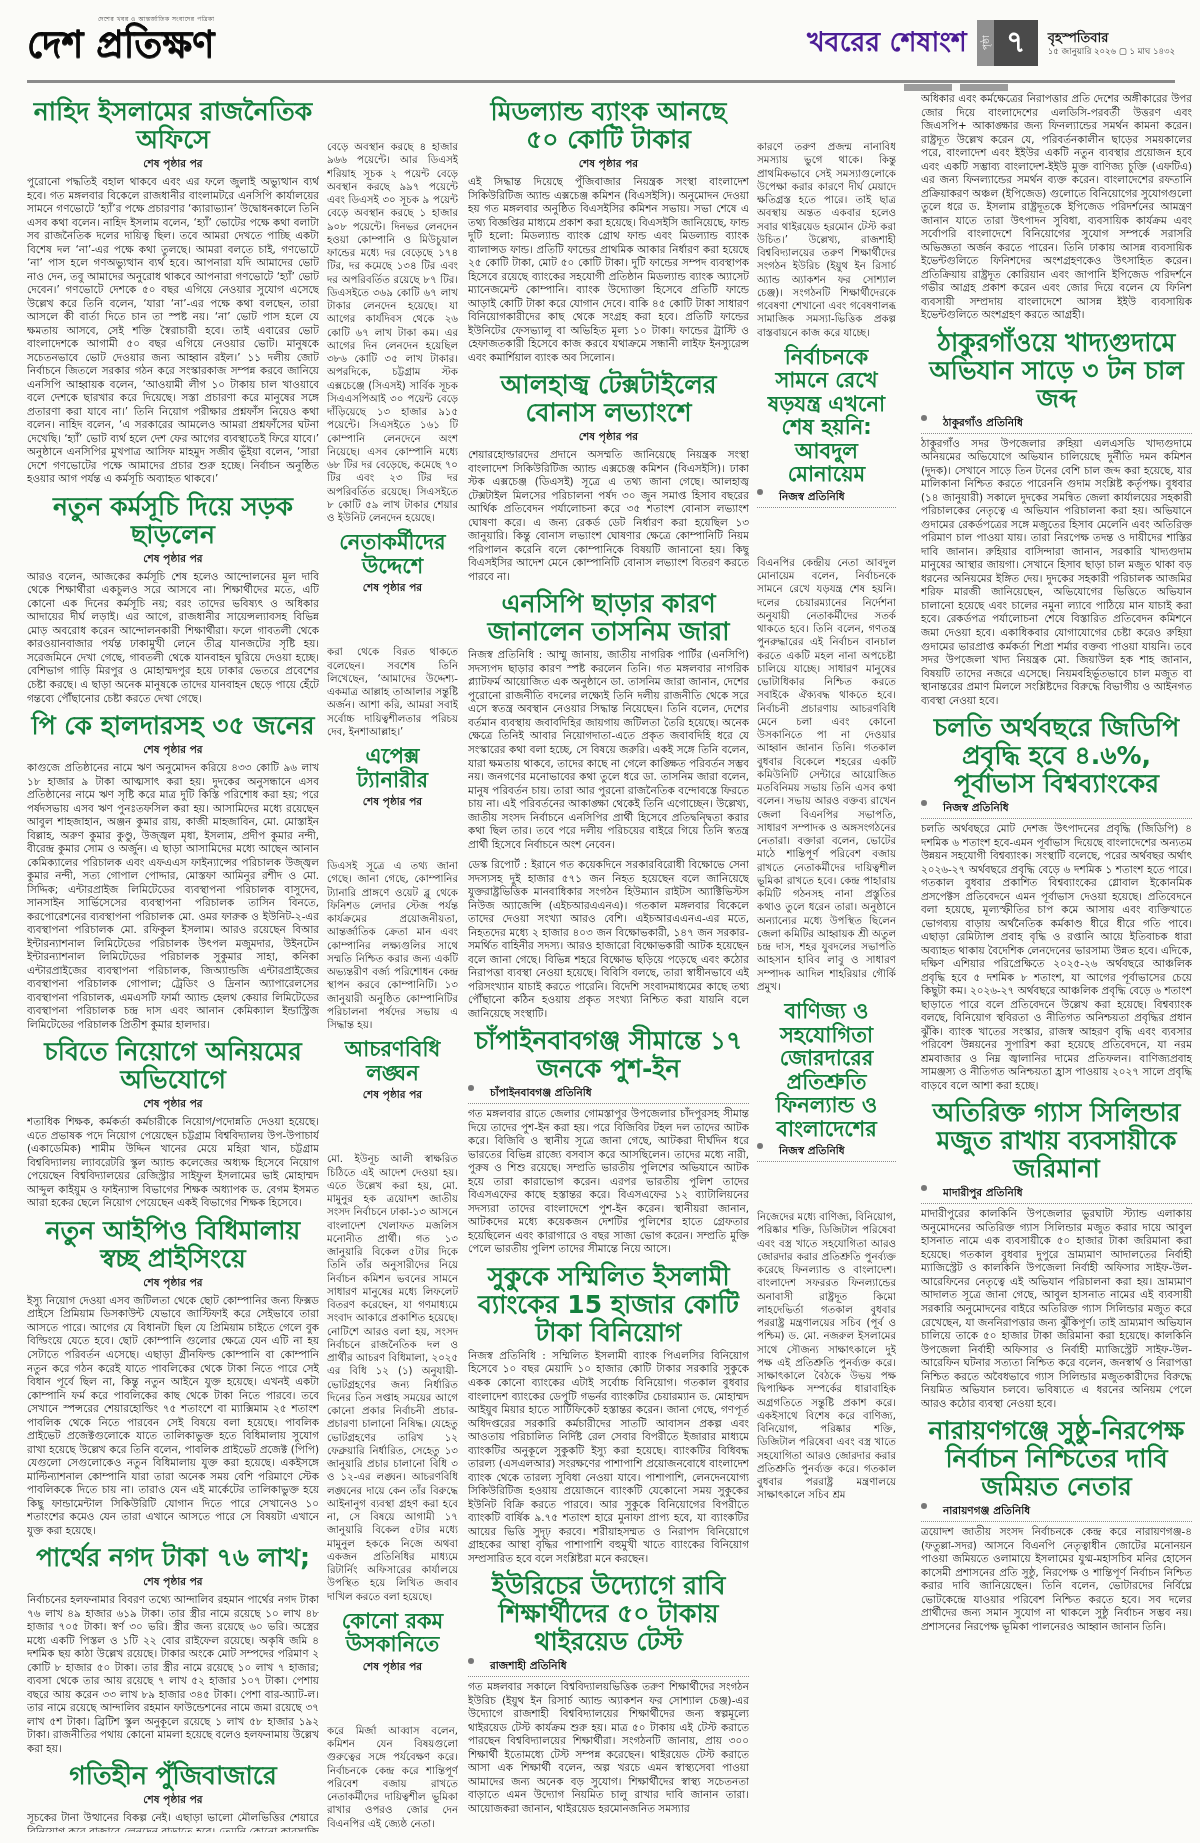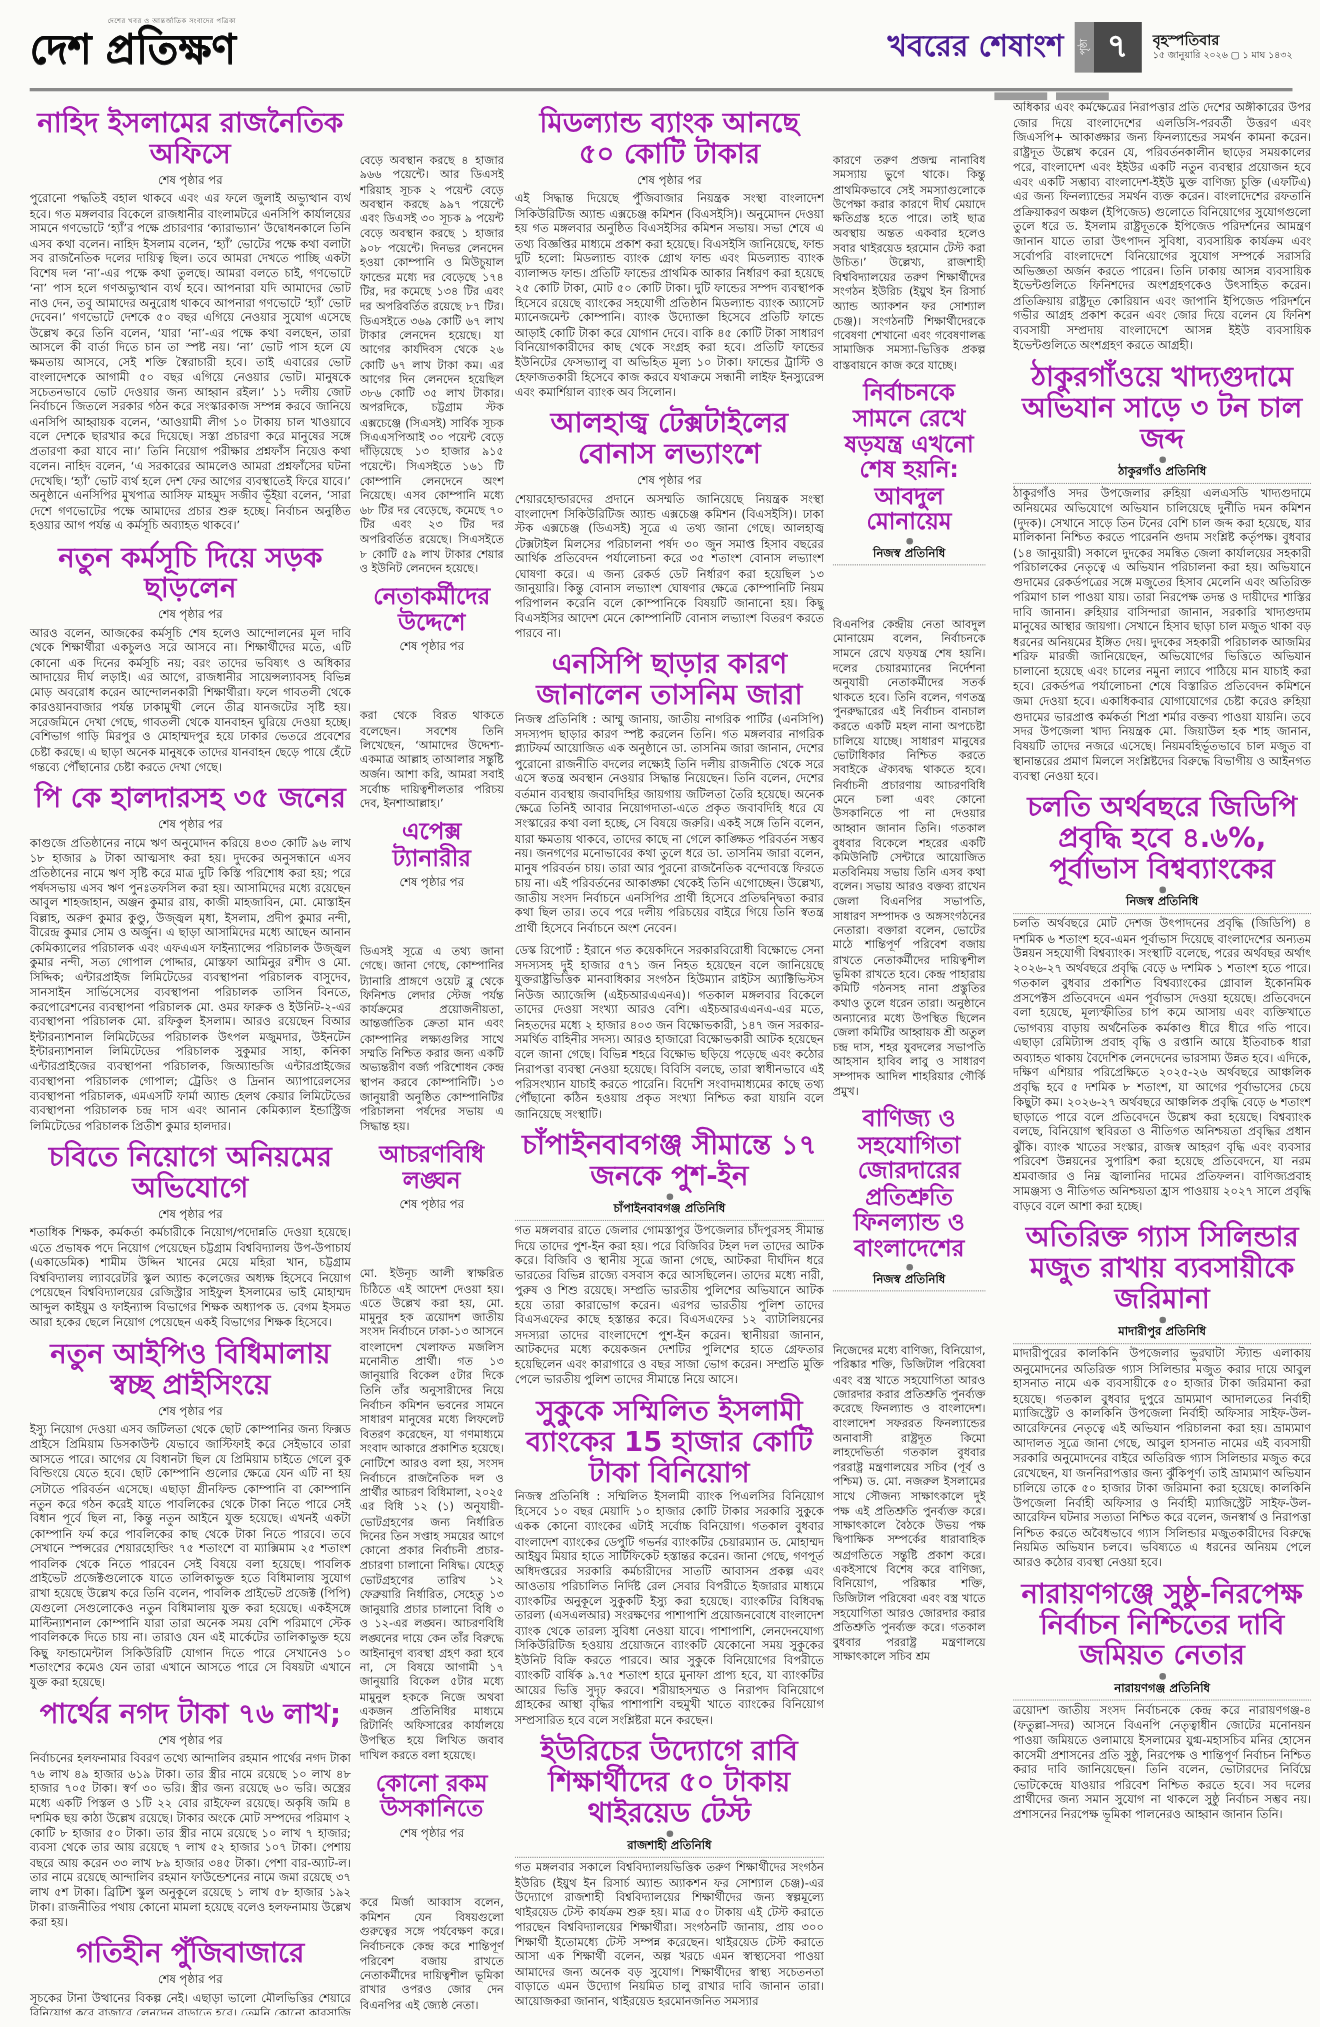--- a/index.html
+++ b/index.html
@@ -31,25 +31,25 @@
   #mast-rule{position:absolute;left:27px;top:80px;width:1148px;height:3px;background:#8a8a8a;}
   .top-tab{position:absolute;top:84px;height:7px;background:#9c9c9c;}
   
   .zone{position:absolute;top:92px;height:1740px;overflow:hidden;}
   #z1{left:27px;width:292px;}
   #z2{left:327px;width:131px;}
   #z3{left:468px;width:281px;}
   #z4{left:757px;width:139px;}
   #z5{left:904px;width:271px;margin-left:17px;}
   .story{margin-bottom:7px;}
-  .headline{font-weight:bold;text-align:center;color:#a21caf;margin:6px 2px 2px;line-height:1.12;}
+  .headline{font-weight:bold;text-align:center;color:#15803d;margin:6px 2px 2px;line-height:1.12;}
   .h-lg{font-size:25px;}
   .h-md{font-size:21px;}
-  .sub{font-size:10.5px;font-weight:normal;text-align:center;margin-bottom:2px;color:#222;}
-  .byline{font-size:10.5px;font-weight:bold;color:#111;margin:2px 0 1px;display:flex;align-items:center;gap:0;flex-direction:column;}
+  .sub{font-size:10.5px;font-weight:bold;text-align:center;margin-bottom:2px;color:#222;}
+  .byline{font-size:10.5px;font-weight:bold;color:#111;margin:2px 0 1px;display:flex;gap:16px;}
   .byline .dot{width:6px;height:6px;border-radius:50%;background:#777;display:inline-block;flex:0 0 auto;}
   .byrule{border-bottom:1px dotted #888;margin:1px 0 3px;}
   .body-text{
     font-size:10.4px;line-height:1.3;text-align:justify;margin:0;
     color:#212121;word-break:break-word;
   }
   .narrow .body-text{font-size:10.2px;margin-top:48px;}
 </style>
 </head>
 <body>

